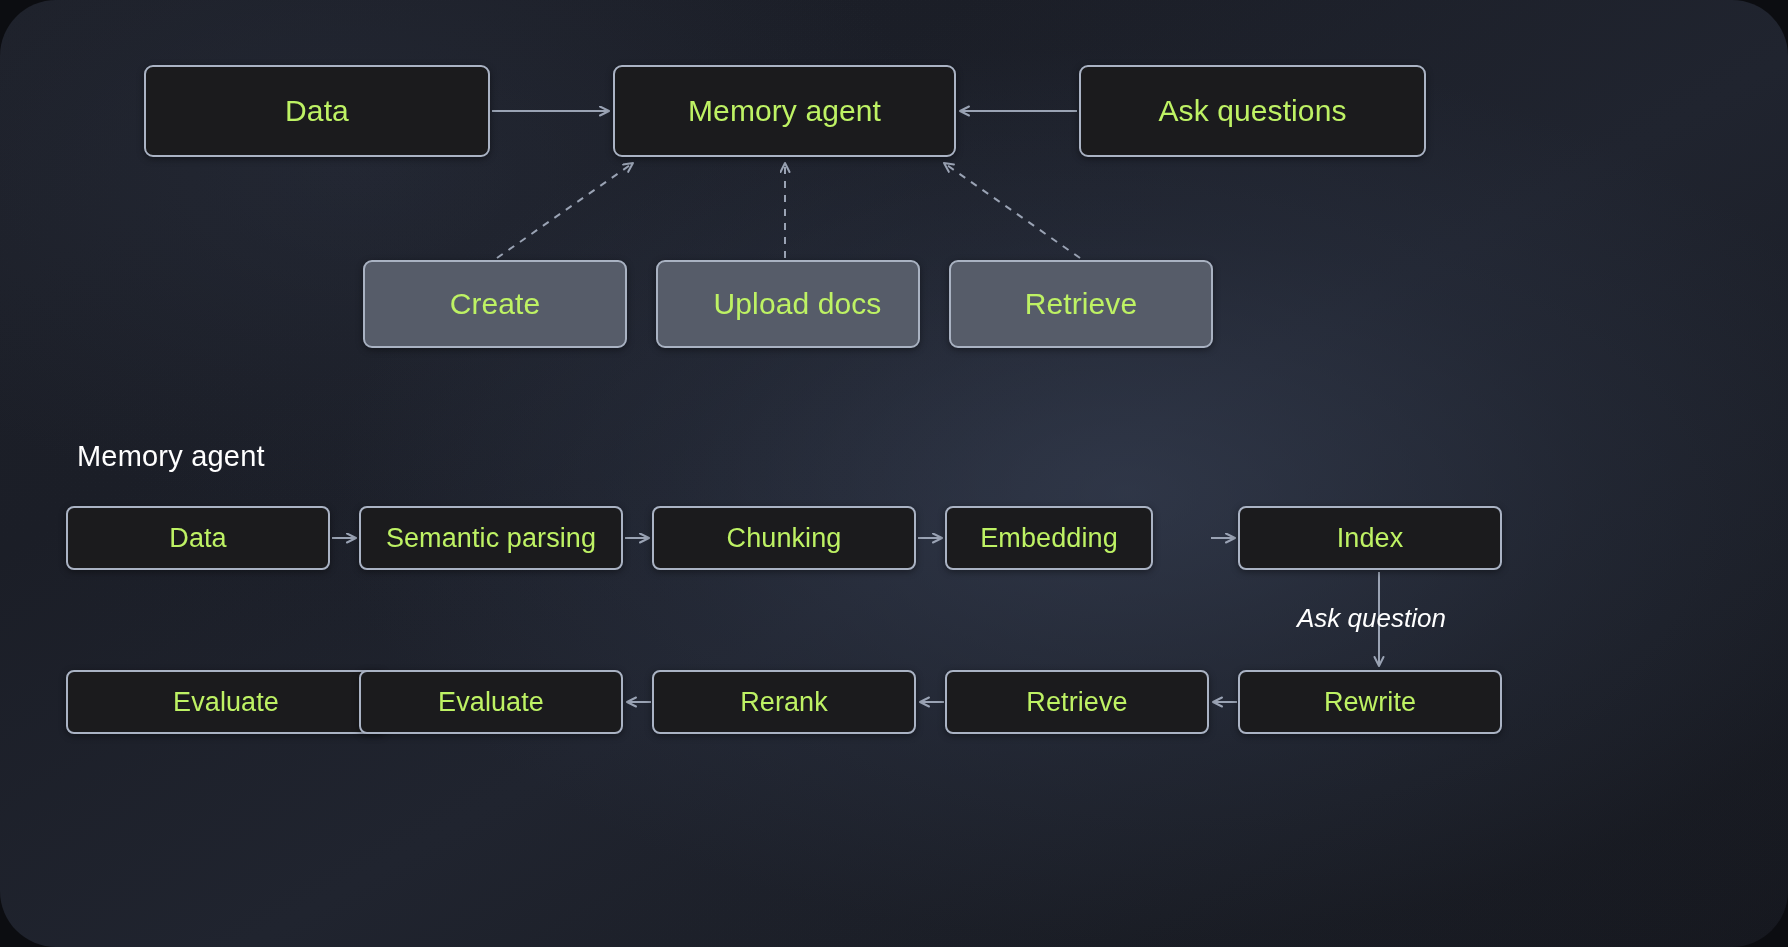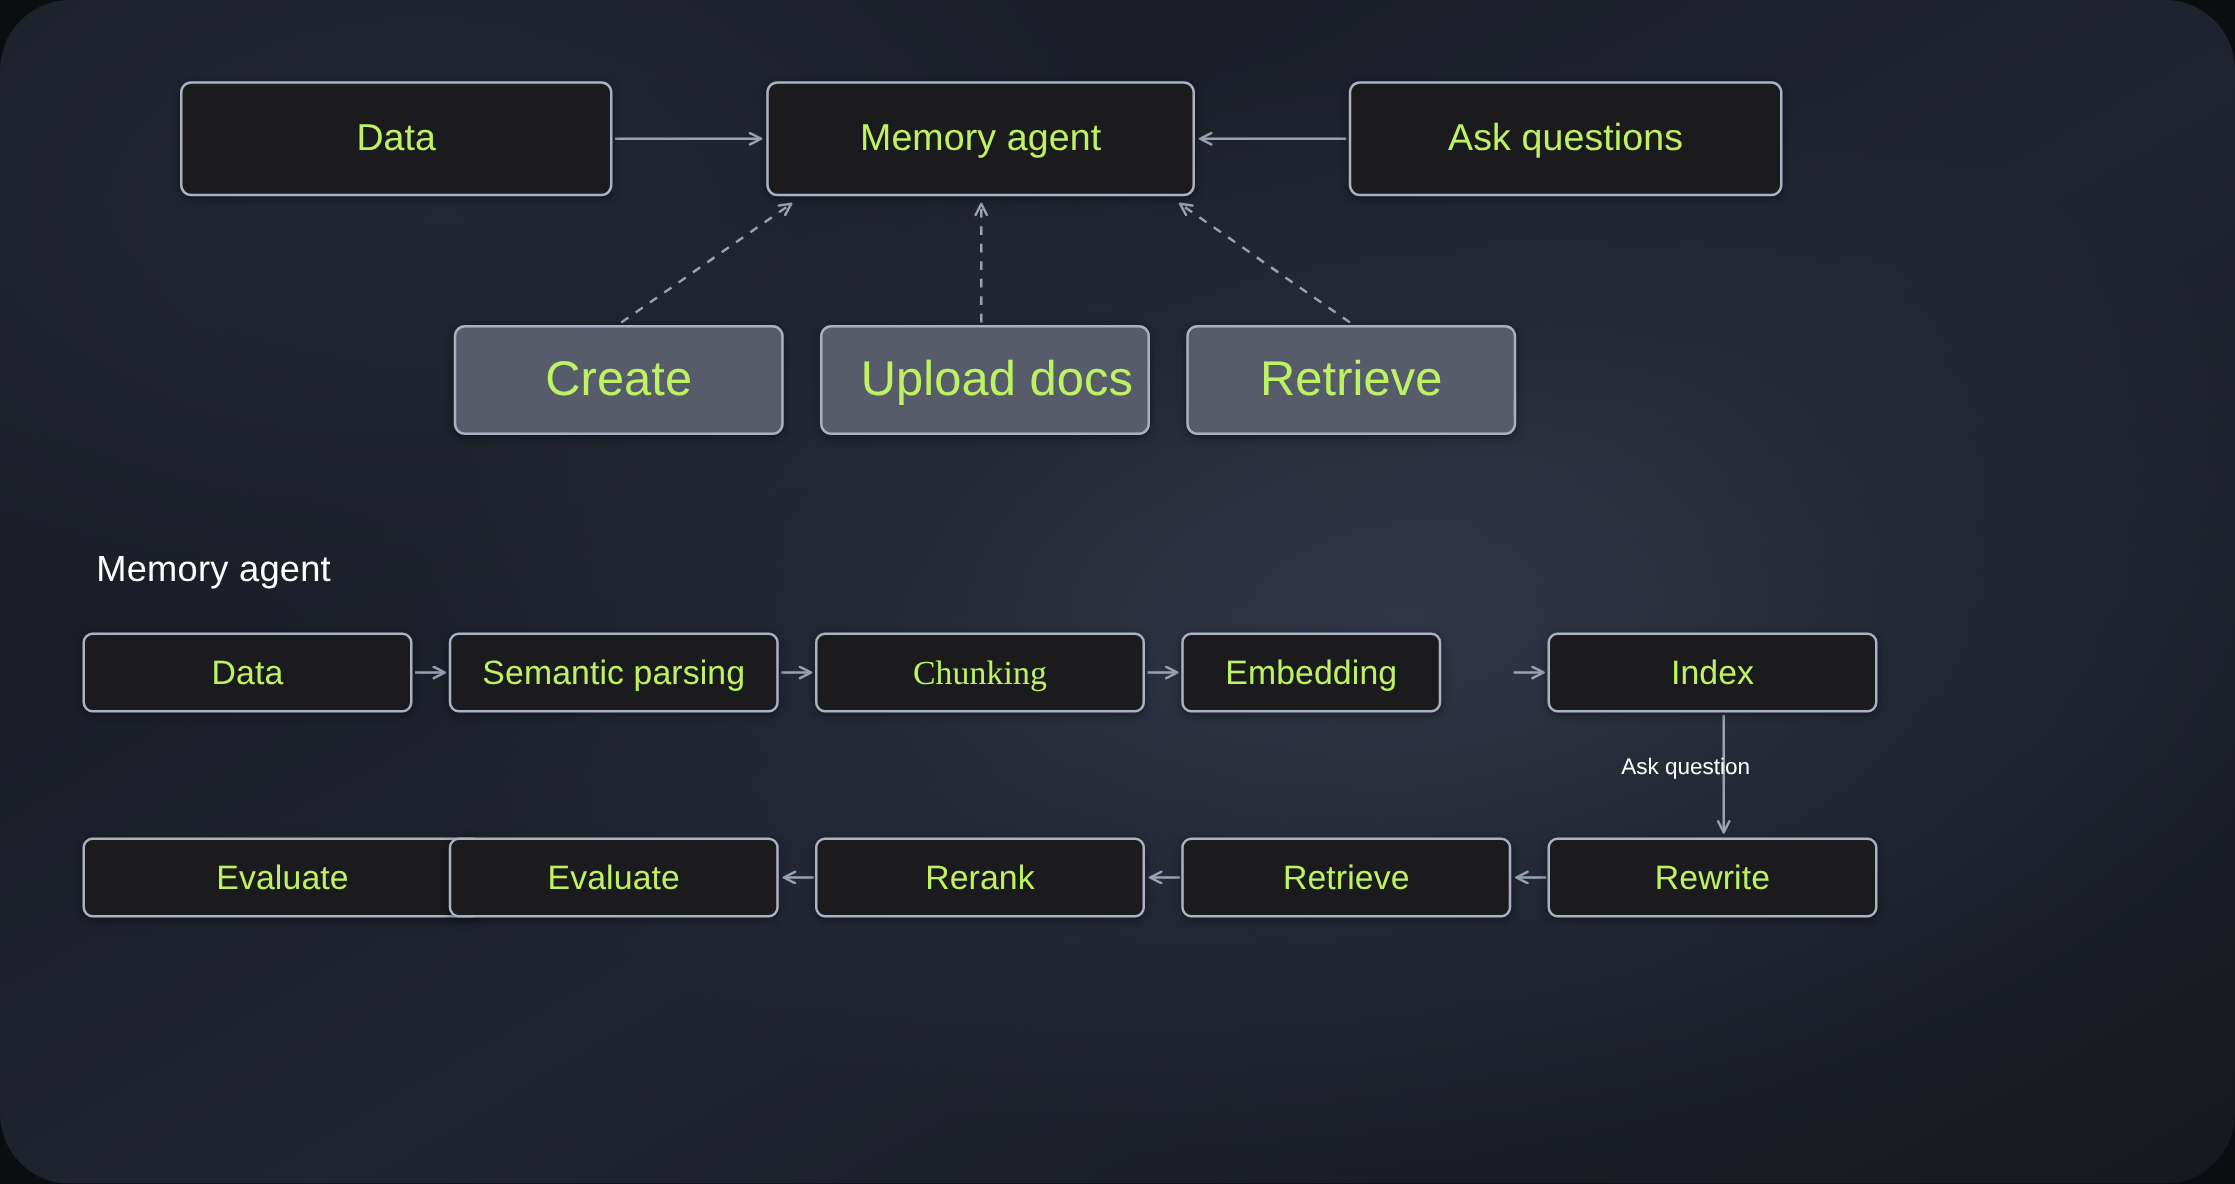--- a/index.html
+++ b/index.html
@@ -27,36 +27,37 @@
     background:#1b1b1d;
     color:#bef264;
     letter-spacing:0.1px;
     white-space:nowrap;
     box-shadow:0 2px 7px rgba(0,0,0,0.40);
   }
   .node.top{font-size:30px;}
   .node.action{
     background:#565c69;
     border-color:#a9b2c2;
-    font-size:39px;
+    font-size:30px;
   }
   .node.step{font-size:27px;border-radius:8px;}
 
   .section-title{
     position:absolute;
     color:#ffffff;
     font-size:29px;
     letter-spacing:0.2px;
     white-space:nowrap;
   }
   .edge-label{
     position:absolute;
     color:#ffffff;
-    font-size:18px;
+    font-size:26px;
     white-space:nowrap;
+    font-style:italic;
   }
 </style>
 </head>
 <body>
 
 <div id="canvas">
 
   <svg id="svg-layer" viewBox="0 0 1788 947">
     <defs>
       <marker id="ah" markerWidth="14" markerHeight="14" refX="11" refY="5.5" orient="auto" markerUnits="userSpaceOnUse">
@@ -117,21 +118,21 @@
   <div class="section-title" style="left:77px;top:440px;">
     <span>Memory agent</span>
   </div>
 
   <div class="node step" style="left:66px;top:506px;width:264px;height:64px;">
     <span>Data</span>
   </div>
   <div class="node step" style="left:359px;top:506px;width:264px;height:64px;">
     <span>Semantic parsing</span>
   </div>
-  <div class="node step" style="left:652px;top:506px;width:264px;height:64px;font-family:Liberation Serif, serif;">
+  <div class="node step" style="left:652px;top:506px;width:264px;height:64px;">
     <span>Chunking</span>
   </div>
   <div class="node step" style="left:945px;top:506px;width:208px;height:64px;">
     <span>Embedding</span>
   </div>
   <div class="node step" style="left:1238px;top:506px;width:264px;height:64px;">
     <span>Index</span>
   </div>
 
   <div class="edge-label" style="left:1297px;top:603px;">

